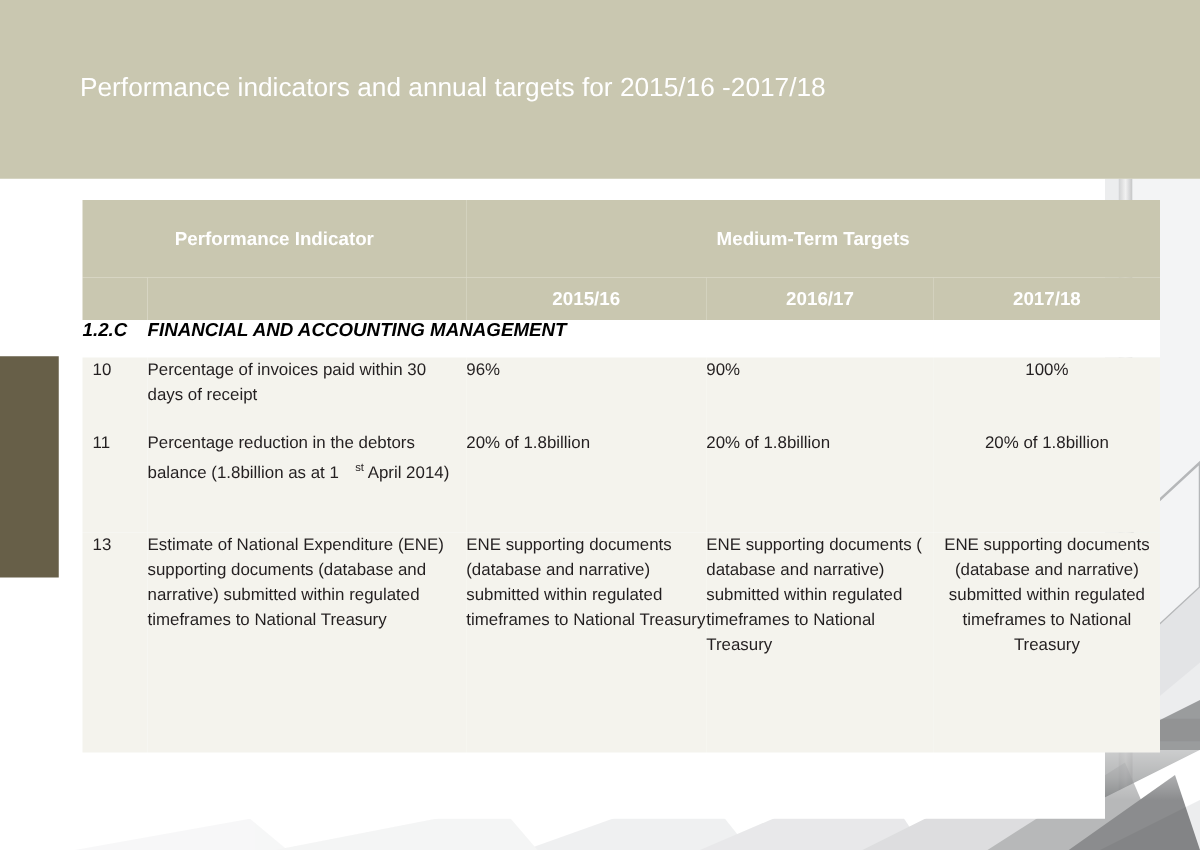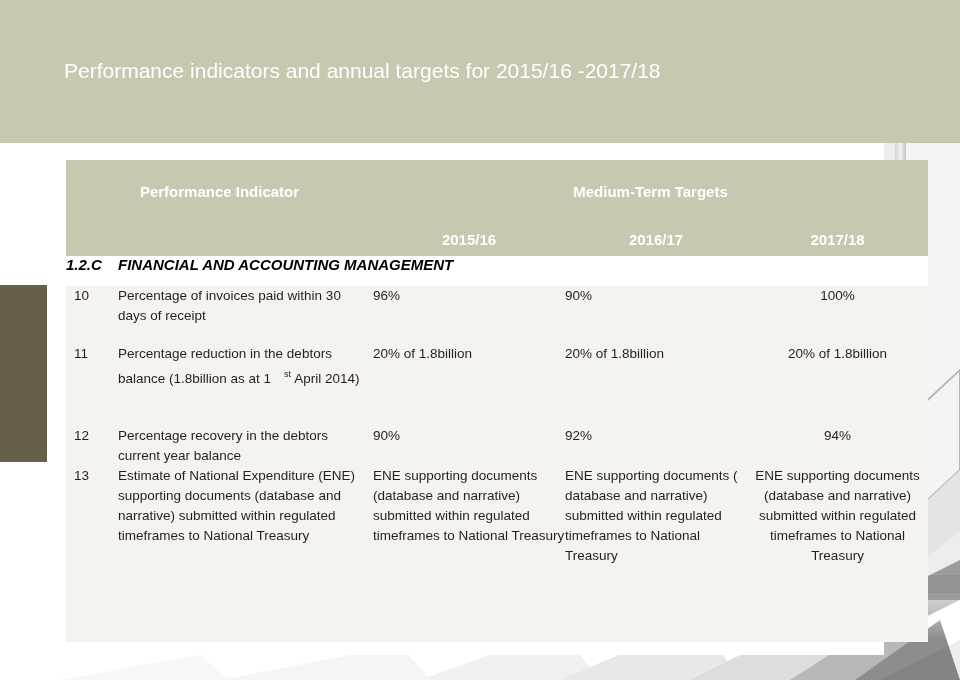--- a/index.html
+++ b/index.html
@@ -253,27 +253,20 @@
     </tr>
 
     <tr class="data-row r11">
       <td class="cell-num">11</td>
       <td><span>Percentage reduction in the debtors balance (1.8billion as at 1</span><sup>st</sup><span> April 2014)</span></td>
       <td>20% of 1.8billion</td>
       <td>20% of 1.8billion</td>
       <td class="last">20% of 1.8billion</td>
     </tr>
 
-    <tr class="data-row r12">
-      <td class="cell-num">12</td>
-      <td>Percentage recovery in the debtors current year balance</td>
-      <td>90%</td>
-      <td>92%</td>
-      <td class="last">94%</td>
-    </tr>
 
     <tr class="data-row r13">
       <td class="cell-num">13</td>
       <td>Estimate of National Expenditure (ENE) supporting documents (database and narrative) submitted within regulated timeframes to National Treasury</td>
       <td>ENE supporting documents (database and narrative) submitted within regulated timeframes to National Treasury</td>
       <td>ENE supporting documents ( database and narrative) submitted within regulated timeframes to National Treasury</td>
       <td class="last">ENE supporting documents (database and narrative) submitted within regulated timeframes to National Treasury</td>
     </tr>
   </tbody>
 </table>

